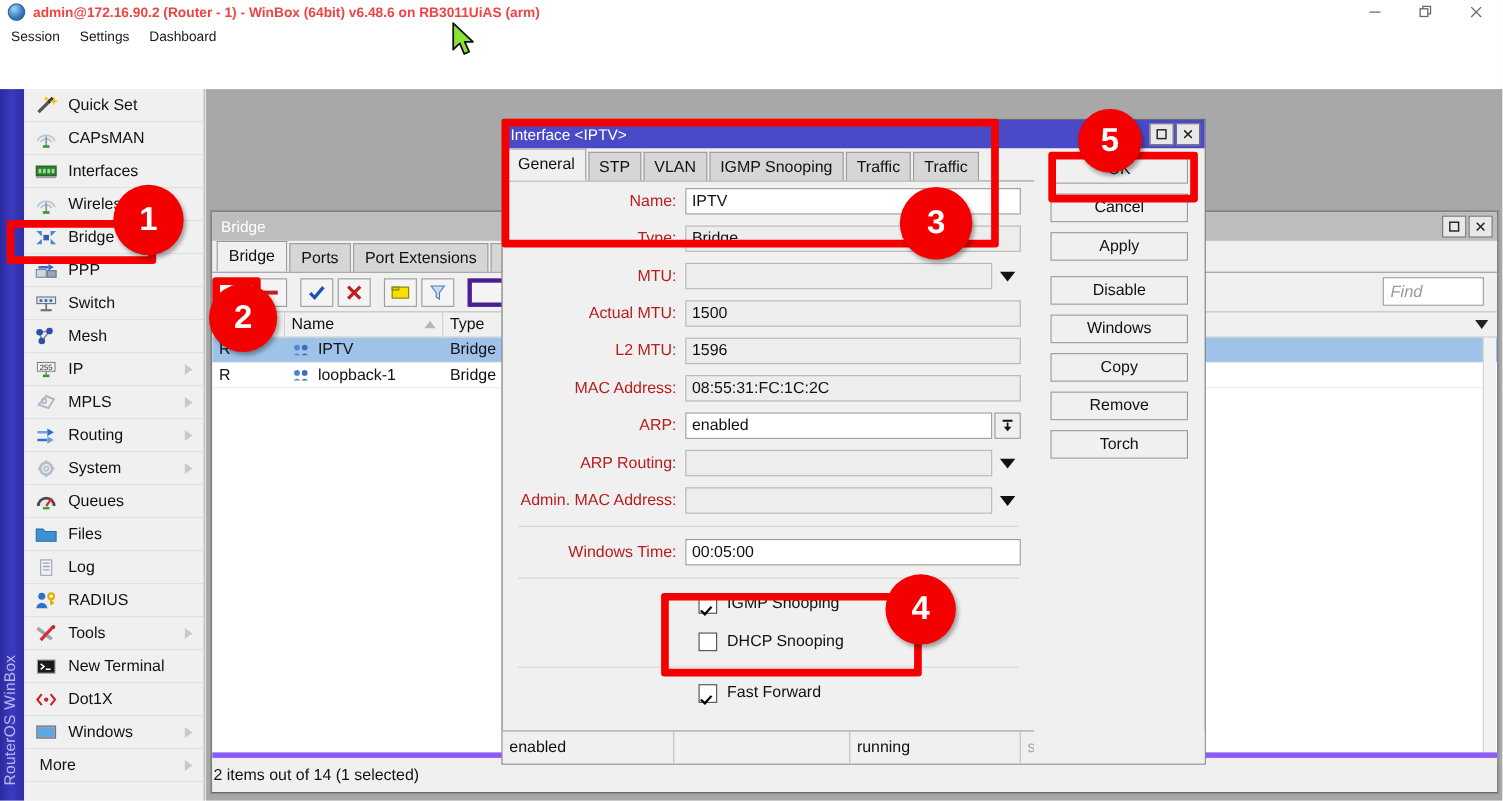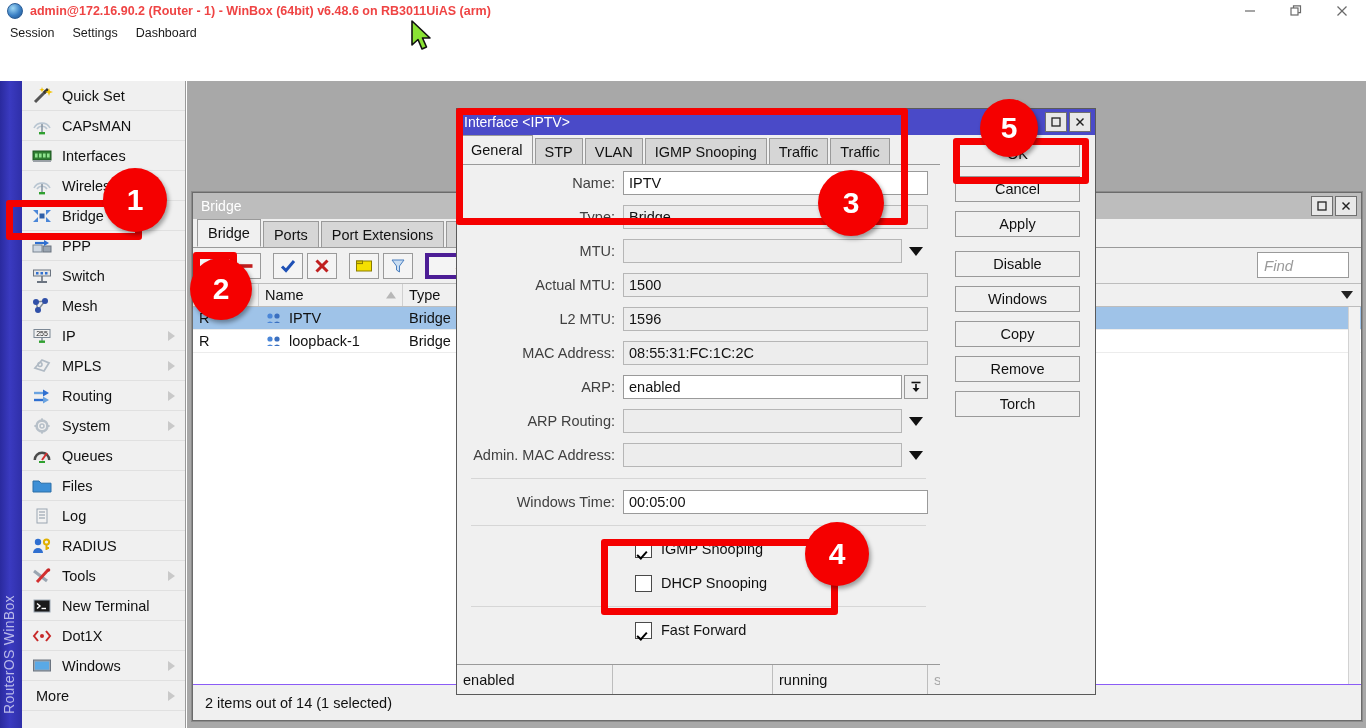--- a/index.html
+++ b/index.html
@@ -225,22 +225,22 @@
   .bcell { height: 100%; display: flex; align-items: center; padding-left: 6px; }
   .bcell.flag { width: 66px; }
   .bcell.name { width: 144px; }
   .bcell.type { width: 90px; }
   .bridge-glyph {
     width: 18px; height: 14px; margin-right: 6px; flex: none;
     display: flex; align-items: center; justify-content: center;
   }
   #bridge-status {
     position: absolute; left: 0; bottom: 0; right: 0; height: 36px;
-    background: #f0f0f0; border-top: 1px solid #8b5cf6;
-    display: flex; align-items: center; padding-left: 12px;
+    background: #f0f0f0; border-top: 5px solid #8b5cf6;
+    display: flex; align-items: center; padding-left: 1px;
     font-size: 14.5px; color: #111;
   }
   #bridge-vscroll {
     position: absolute; right: 1px; top: 114px; bottom: 26px; width: 12px;
     background: #f2f2f2; border-left: 1px solid #d2d2d2;
   }
 
   
   #iface-dlg {
     position: absolute; left: 456px; top: 108px; width: 640px; height: 587px;
@@ -278,21 +278,21 @@
   }
   .dtab.active {
     background: #f0f0f0; height: 29px;
     border-bottom: 1px solid #f0f0f0; position: relative; z-index: 2;
   }
 
   #dlg-form { position: absolute; left: 0; top: 31px; right: 0; bottom: 36px; }
   .frow { position: relative; height: 34px; display: flex; align-items: center; }
   .flabel {
     width: 166px; text-align: right; padding-right: 8px;
-    font-size: 14.5px; color: #404040; white-space: nowrap;
+    font-size: 14.5px; color: #b91c1c; white-space: nowrap;
   }
   .fctrl { position: relative; flex: 1; margin-right: 12px; height: 24px; }
   .finput {
     position: absolute; left: 0; top: 0; right: 0; height: 24px;
     background: #ffffff; border: 1px solid #9a9a9a;
     display: flex; align-items: center; padding-left: 5px;
     font-size: 14.5px; color: #111;
   }
   .finput.readonly { background: #ededed; border: 1px solid #b6b6b6; }
   .fctrl.withdrop .finput { right: 26px; }

